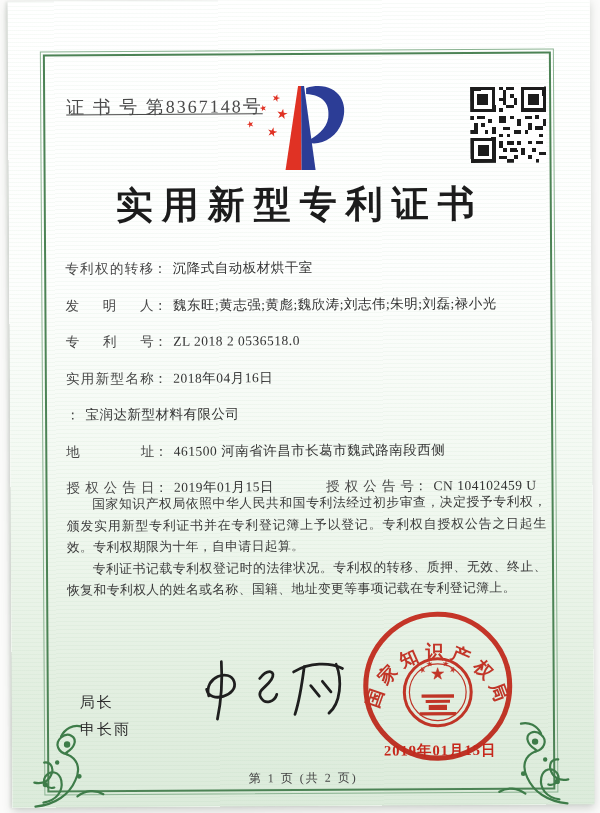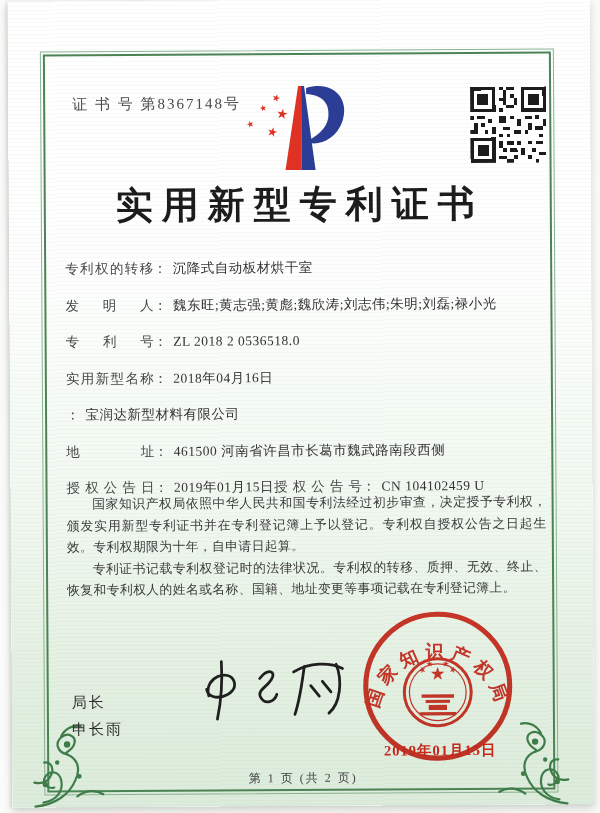--- a/index.html
+++ b/index.html
@@ -22,44 +22,44 @@
   
   .frame {
     position:absolute; left:32px; top:50px; right:36px; bottom:12px;
     border:1px solid #8ab391;
   }
   .frame-inner { position:absolute; inset:2px; border:2px solid #4c8355; }
   .flourish { position:absolute; width:84px; height:92px; pointer-events:none; }
   .flourish.bl { left:-14px; bottom:-14px; }
   .flourish.br { right:-14px; bottom:-14px; transform:scaleX(-1); }
 
-  .cert-no { position:absolute; left:64px; top:94px; font-size:15px; letter-spacing:2px; color:#4a4a4a; }
+  .cert-no { position:absolute; left:58px; top:94px; font-size:18px; letter-spacing:2px; color:#4a4a4a;text-decoration:underline; }
 
   .logo { position:absolute; left:228px; top:80px; width:130px; height:104px; }
   .qr { position:absolute; left:462px; top:88px; width:76px; height:76px; }
 
   .title {
     position:absolute; left:0; right:0; top:180px; text-align:center;
     font-size:37px; font-weight:600; letter-spacing:9px; color:#1c1c1c;
   }
 
   .fields { position:absolute; left:56px; right:42px; top:257px; font-size:13.5px; color:#333; }
   .row { display:flex; align-items:baseline; margin-bottom:14.5px; line-height:22px; white-space:nowrap; }
   .row .lbl {
     display:inline-block; width:88px; text-align:justify; text-align-last:justify;
     color:#474747; flex:none;
   }
   .row .colon { color:#474747; margin-right:6px; flex:none; }
   .row .val { color:#333; letter-spacing:.5px; }
-  .grant-gap { }
+  .grant-gap { margin-left:52px; }
 
   .paragraphs { position:absolute; left:56px; right:46px; top:493px; font-size:12.8px; line-height:21.5px; color:#3b3b3b; text-align:justify; letter-spacing:.4px; }
   .paragraphs p { text-indent:2em; }
 
-  .signer { position:absolute; left:60px; top:688px; font-size:15px; color:#2e2e2e; line-height:27px; letter-spacing:2px; }
+  .signer { position:absolute; left:68px; top:688px; font-size:15px; color:#2e2e2e; line-height:27px; letter-spacing:2px; }
   .signature { position:absolute; left:180px; top:656px; width:170px; height:70px; }
 
   .seal { position:absolute; left:350px; top:610px; width:152px; height:152px; opacity:.93; mix-blend-mode:multiply; }
   .seal-date { position:absolute; left:348px; top:742px; width:160px; text-align:center; font-size:14.5px; color:#c6271b; letter-spacing:1px; font-weight:600; }
 
   .footer { position:absolute; left:0; right:0; top:770px; text-align:center; font-size:12px; color:#444; letter-spacing:2px; }
 </style>
 </head>
 <body>
 

